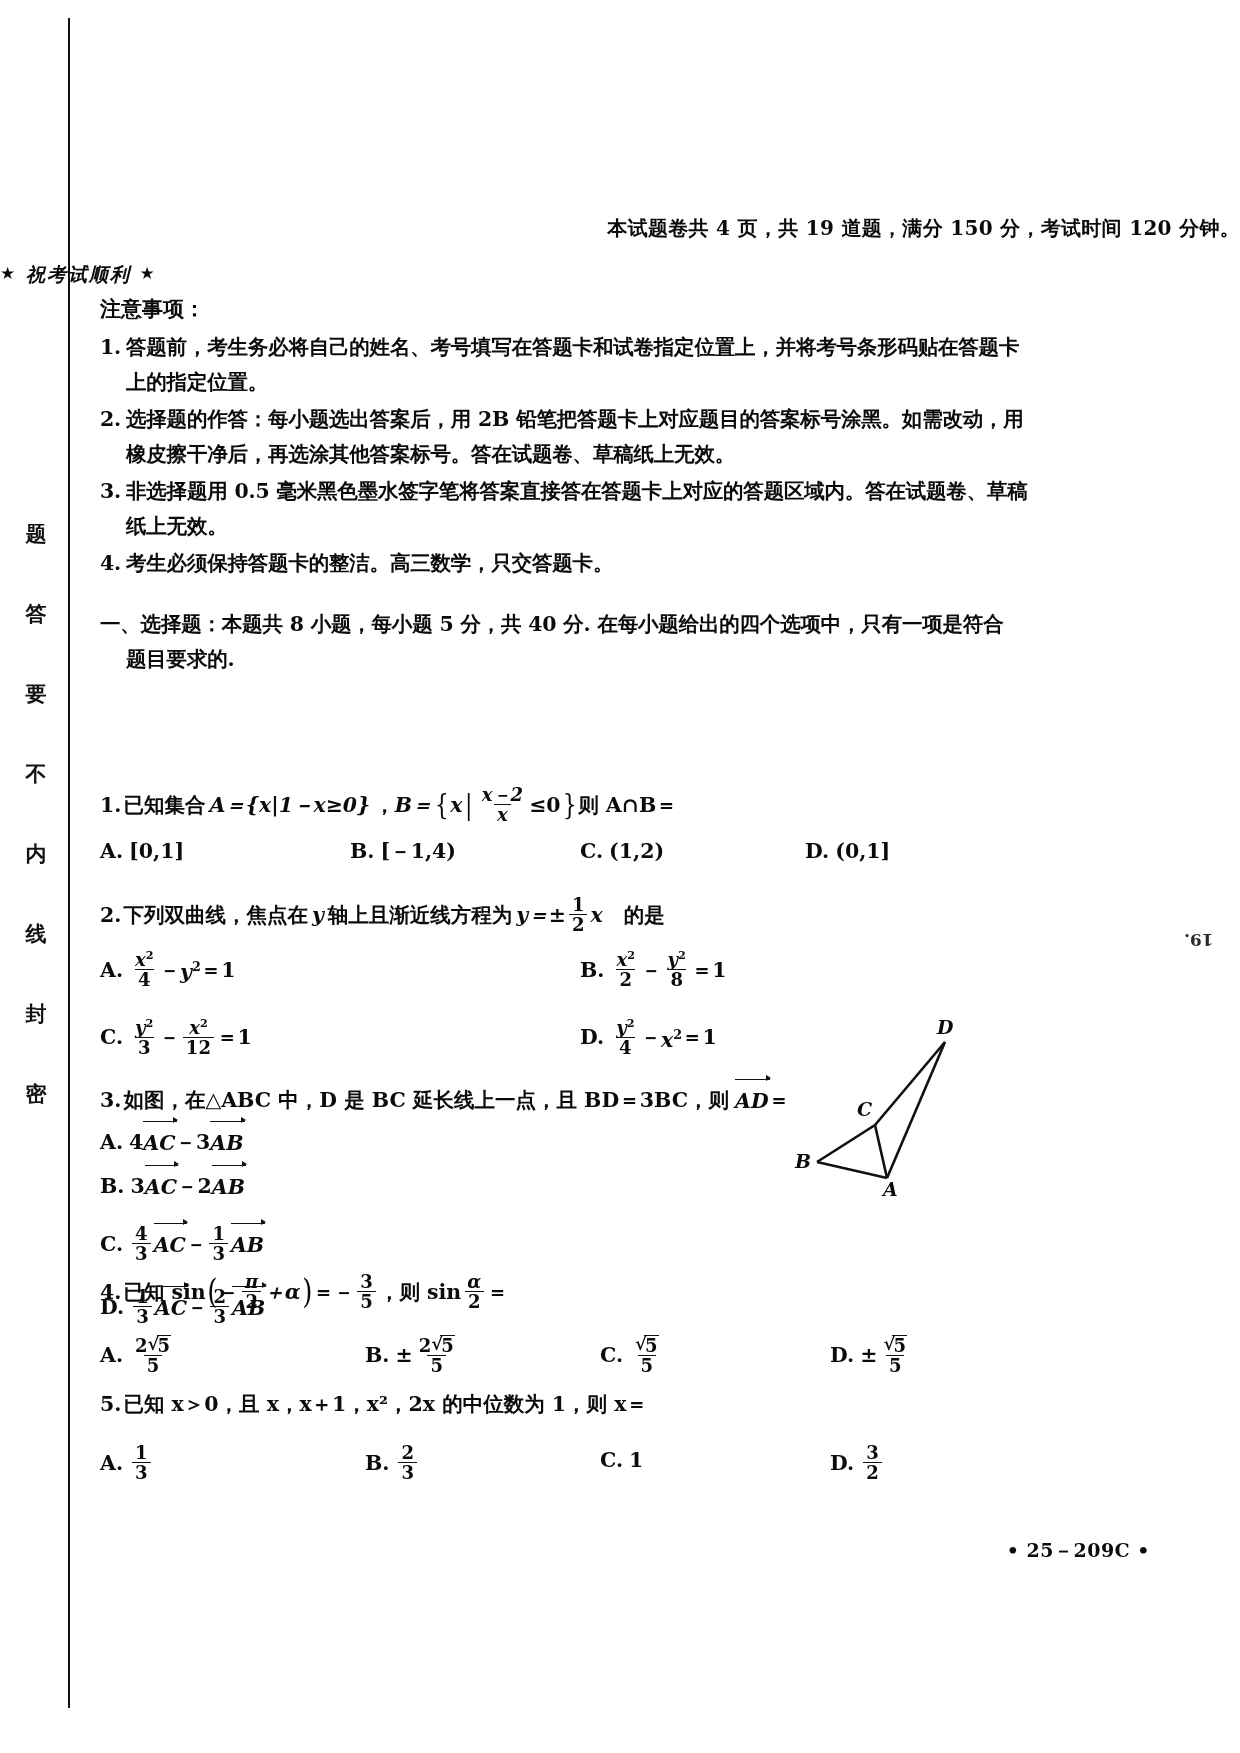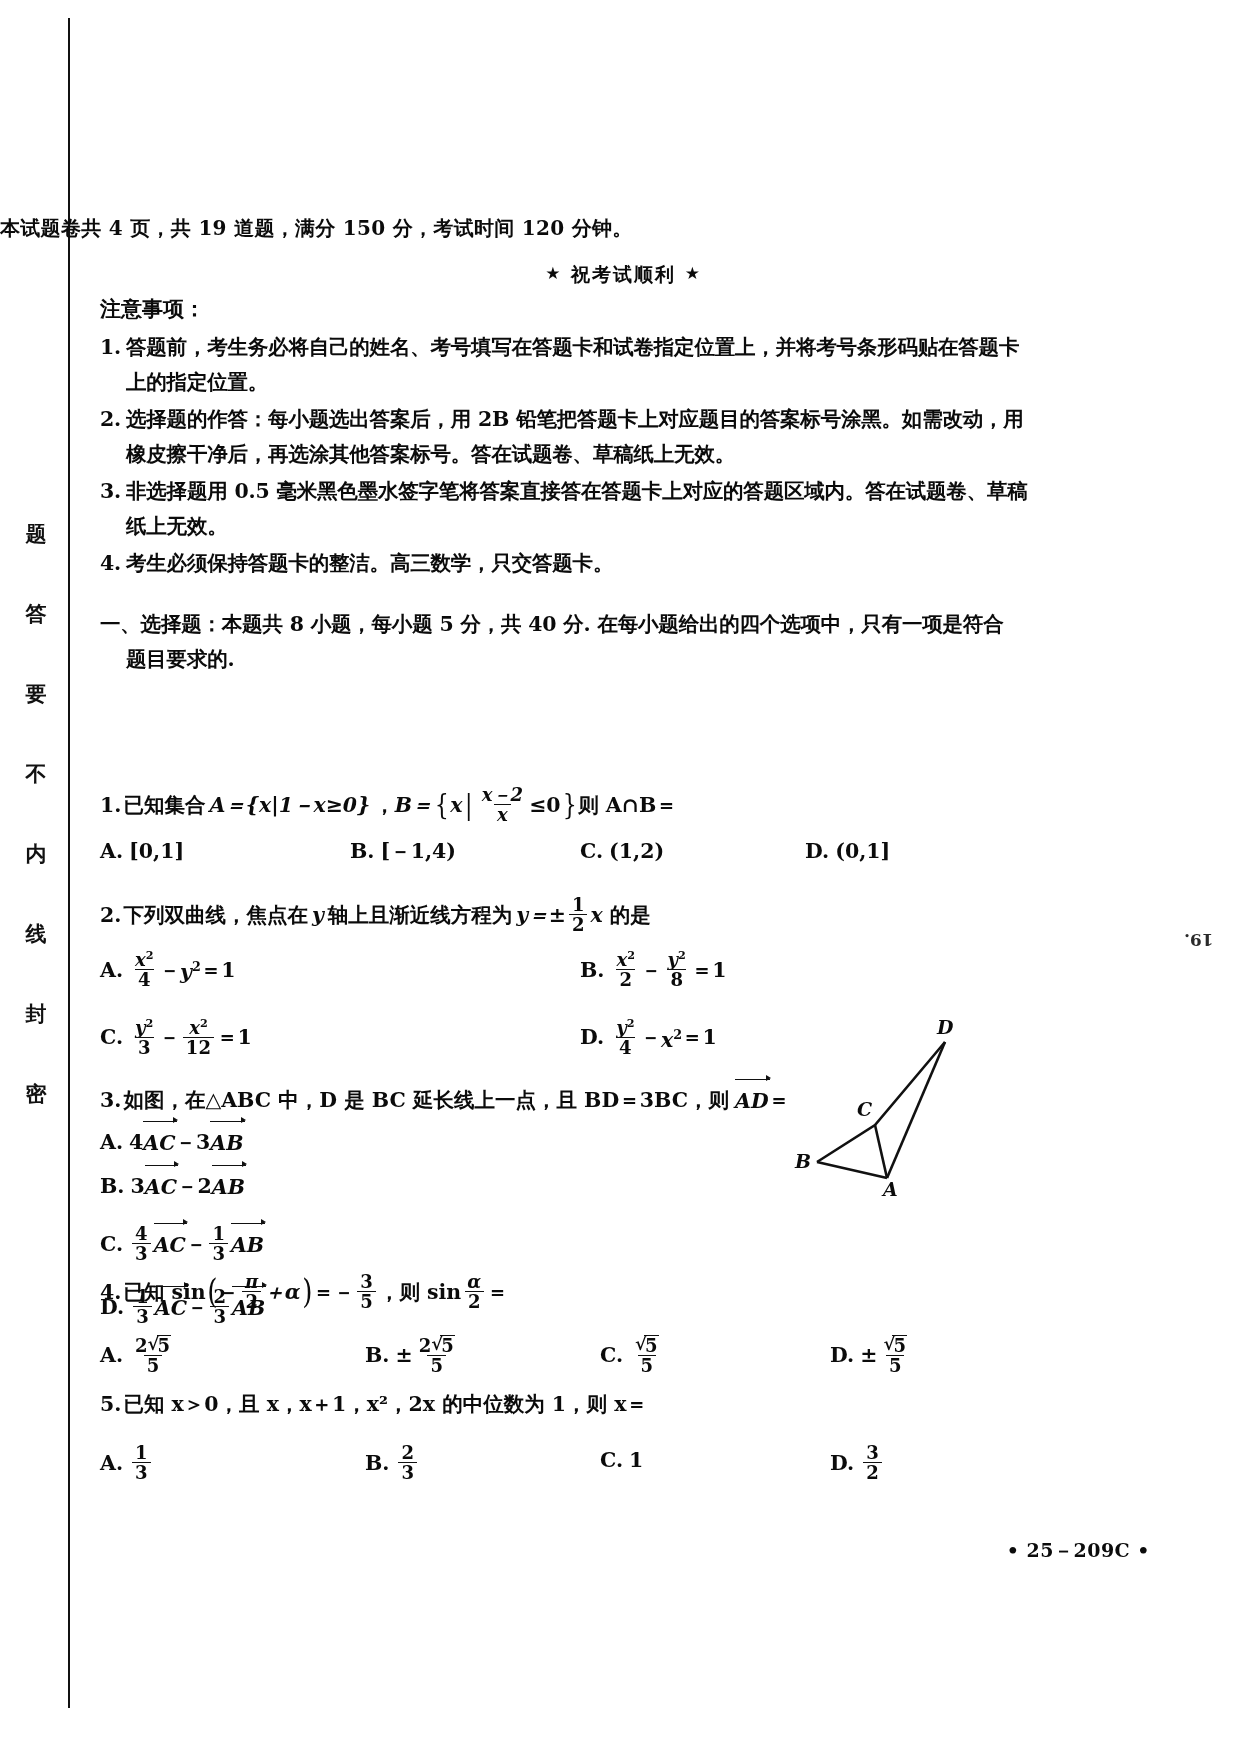--- a/index.html
+++ b/index.html
@@ -31,27 +31,27 @@
     font-family:"DejaVu Sans","Liberation Sans",sans-serif;
     font-weight:700;font-size:33px;letter-spacing:1px;color:#0a0a0a;
   }
   .subject{
     position:absolute;left:0;right:0;top:148px;text-align:center;
     font-family:"DejaVu Sans","Liberation Sans",sans-serif;
     font-weight:700;font-size:36px;letter-spacing:1px;color:#0a0a0a;
   }
   .subject .gap{display:inline-block;width:58px;}
   .meta{
-    position:absolute;left:0;right:0;top:215px;text-align:left;
+    position:absolute;left:0;right:0;top:215px;text-align:right;
     font-size:20px;font-weight:700;letter-spacing:.3px;
   }
   .wish{
-    position:absolute;left:7px;right:0;top:262px;text-align:center;
-    font-family:"DejaVu Sans","Liberation Sans",sans-serif;
-    font-weight:700;font-size:19px;letter-spacing:2px;
+    position:absolute;left:0;right:0;top:262px;text-align:left;
+    font-family:"DejaVu Sans","Liberation Sans",sans-serif;
+    font-weight:700;font-size:19px;letter-spacing:2px;font-style:italic;
   }
   .wish .star{font-size:17px;vertical-align:2px;}
 
   
   .notice-head{
     position:absolute;left:100px;top:295px;
     font-family:"DejaVu Sans","Liberation Sans",sans-serif;
     font-weight:700;font-size:21px;
   }
   .notices{
@@ -222,21 +222,21 @@
       <span class="qnum">2.</span>
       <span>下列双曲线，焦点在</span>
       <span class="mi" style="margin:0 4px;">y</span>
       <span>轴上且渐近线方程为</span>
       <span class="mi" style="margin-left:4px;">y＝±</span>
       <span class="frac">
         <span class="nu mn">1</span>
         <span class="de mn">2</span>
       </span>
       <span class="mi">x</span>
-      <span style="margin-left:7px;">的是</span>
+      <span style="margin-left:21px;">的是</span>
     </div>
 
     <div class="opts" style="margin-top:16px;">
       <div class="opt" style="width:480px;">
         <span class="lab">A.</span>
         <span class="frac">
           <span class="nu mi"><span>x</span><span class="supn">2</span></span>
           <span class="de mn">4</span>
         </span>
         <span class="mn">－</span>

